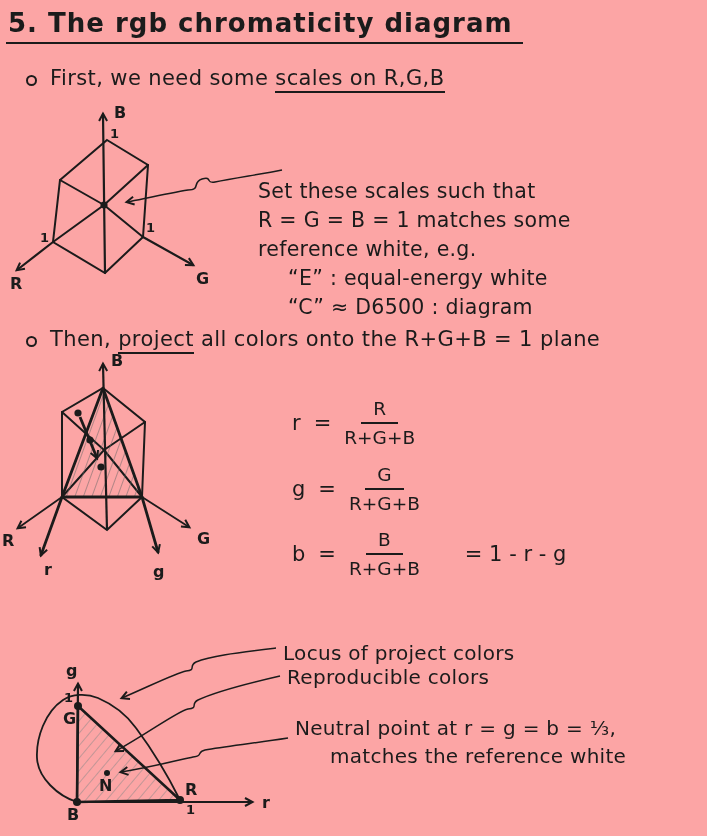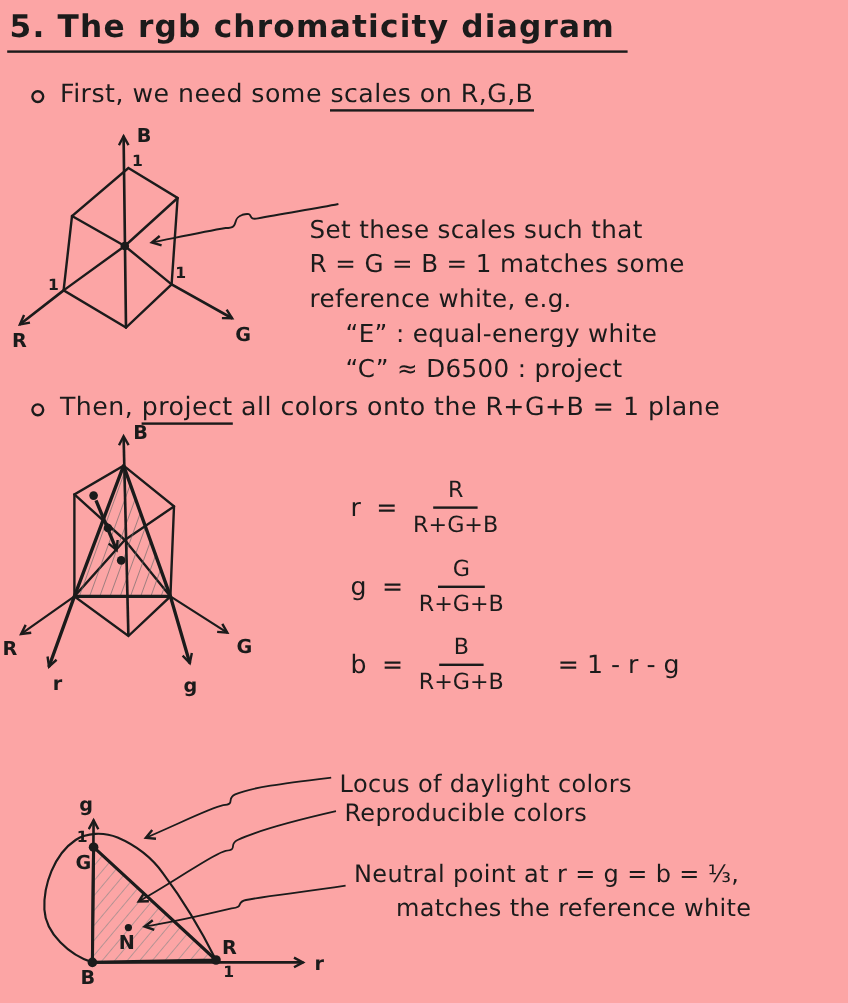--- a/index.html
+++ b/index.html
@@ -64,21 +64,21 @@
     <text x="110" y="38" class="lbl-sm">1</text>
     <text x="40" y="142" class="lbl-sm">1</text>
     <text x="146" y="132" class="lbl-sm">1</text>
   </svg>
 
   <div class="abs note">
     <div>Set these scales such that</div>
     <div>R = G = B = 1  matches some</div>
     <div>reference white, e.g.</div>
     <div class="indent">“E” : equal-energy white</div>
-    <div class="indent">“C” ≈ D6500 : project</div>
+    <div class="indent">“C” ≈ D6500 : diagram</div>
   </div>
 
   <div class="abs bullet-row" style="left:26px;top:327px;">
     <span class="bullet-dot"></span>
     <span><span>Then, </span><span class="u">project</span><span> all colors onto the  R+G+B = 1  plane</span></span>
   </div>
 
   <svg style="left:0;top:350px;" width="232" height="236" viewBox="0 0 232 236">
     <defs>
       <marker id="a2" markerWidth="14" markerHeight="14" refX="8" refY="5" orient="auto" markerUnits="userSpaceOnUse">
@@ -175,18 +175,18 @@
     <text x="66" y="36" class="lbl">g</text>
     <text x="262" y="168" class="lbl">r</text>
     <text x="64" y="62" class="lbl-sm">1</text>
     <text x="63" y="84" class="lbl">G</text>
     <text x="185" y="155" class="lbl">R</text>
     <text x="186" y="174" class="lbl-sm">1</text>
     <text x="67" y="180" class="lbl">B</text>
     <text x="99" y="151" class="lbl">N</text>
   </svg>
 
-  <div class="abs ann" style="left:283px;top:641px;">Locus of daylight colors</div>
+  <div class="abs ann" style="left:283px;top:641px;">Locus of project colors</div>
   <div class="abs ann" style="left:287px;top:665px;">Reproducible colors</div>
   <div class="abs ann" style="left:330px;top:744px;">matches the reference white</div>
   <div class="abs ann" style="left:295px;top:716px;">Neutral point at  r = g = b = ⅓,</div>
 
 </div>
 
 </body></html>

